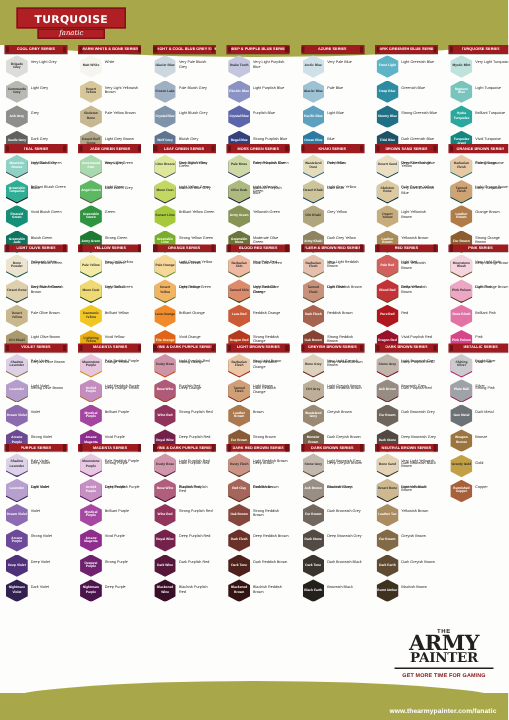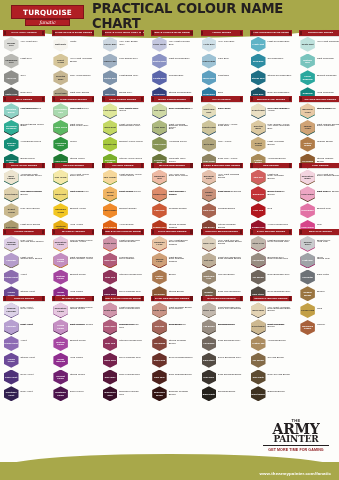--- a/index.html
+++ b/index.html
@@ -84,23 +84,20 @@
 
   <div class="logo-badge">
     <div class="logo-ribbon">
       <span>TURQUOISE</span>
     </div>
     <div class="logo-sub">
       <span>fanatic</span>
     </div>
   </div>
 
-  <div class="hdr-title">
-    <span>PRACTICAL COLOUR NAME CHART</span>
-  </div>
 
   <div class="grid" id="grid">
       <div class="band" style="top: 0px;">
         <div class="col" style="left: 3px;">
           <div class="cat">
             <span>COOL GREY SERIES</span>
           </div>
           <div class="sw">
             <div class="hex" style="background: rgb(220, 220, 216);">
               <b class="lt">Brigade Grey</b>

